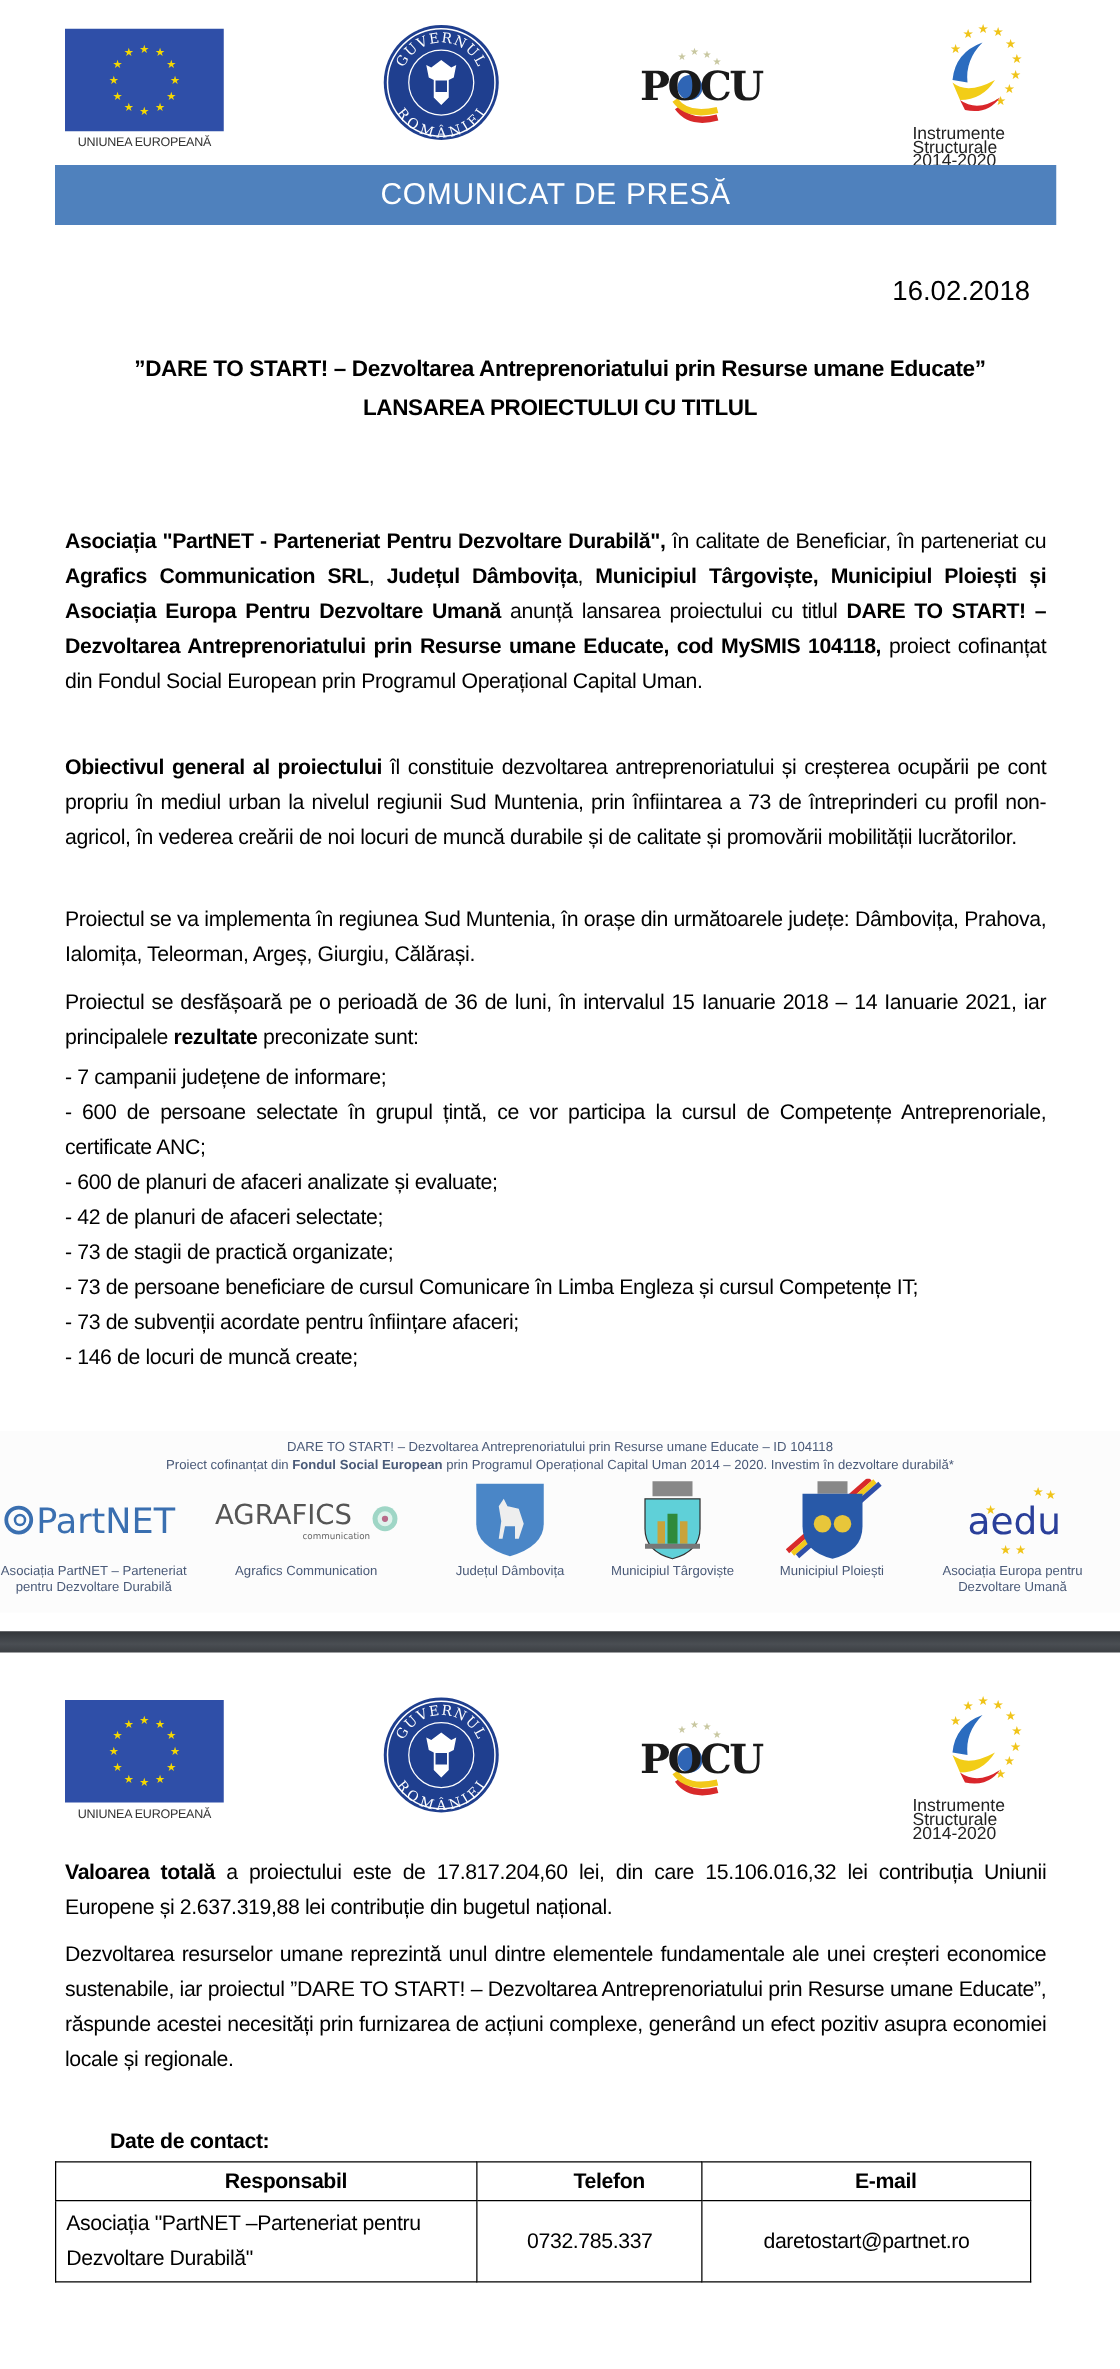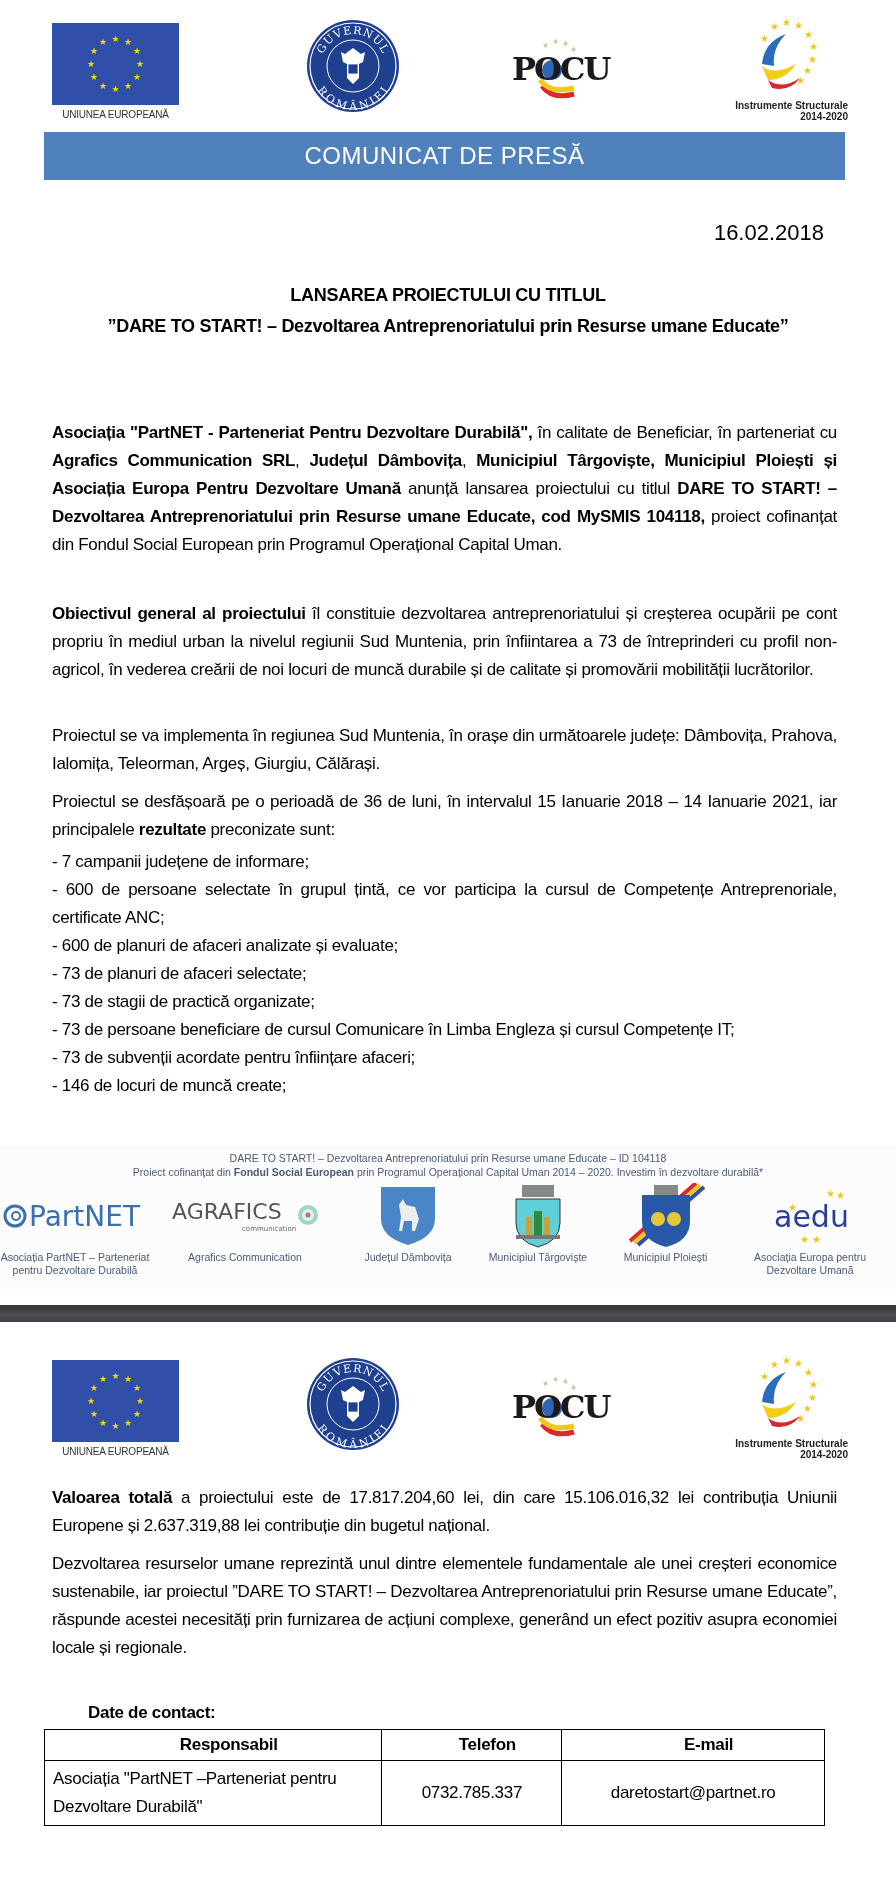--- a/index.html
+++ b/index.html
@@ -5,21 +5,21 @@
   html, body { margin:0; padding:0; background:#ffffff; }
   body { width:896px; height:1895px; position:relative; overflow:hidden; font-family:"Liberation Sans", sans-serif; color:#000; }
   .abs { position:absolute;margin-left:36px; }
   .logo-row { position:absolute; left:0; width:896px; height:130px; }
   .eu-flag { position:absolute; left:52px; width:127px; height:82px; background:#2f4fa8; }
   .eu-flag svg { width:100%; height:100%; }
   .eu-label { position:absolute; left:52px; width:127px; font-size:10px; text-align:center; color:#333; letter-spacing:-0.2px; }
   .gov-seal { position:absolute; left:305px; width:96px; height:96px; }
   .pocu-logo { position:absolute; left:512px; width:110px; height:70px; }
   .is-logo { position:absolute; left:730px; width:118px; }
-  .is-label { font-size:10px; font-weight:bold; text-align:right; line-height:11px; color:#222; }
+  .is-label { font-size:14px; font-weight:normal; text-align:left; line-height:11px; color:#222; }
   .banner { position:absolute; left:44px; top:132px; width:801px; height:48px; background:#4f81bd; color:#fff; font-size:24px; text-align:center; line-height:48px; letter-spacing:0.5px; }
   .doc-text { font-family:"Liberation Sans", sans-serif; font-size:17px; line-height:28px; text-align:justify; letter-spacing:-0.3px; }
   .date { position:absolute; right:72px; top:220px; font-size:22px; }
   .title { position:absolute; left:60px; width:776px; top:280px; text-align:center; font-weight:bold; font-size:18px; line-height:31px; letter-spacing:-0.3px; }
   .para { position:absolute; left:52px; width:785px; }
   b { font-weight:bold; }
   .result-item { display:block; text-align:justify; }
   .footer-band { position:absolute; left:0; top:1145px; width:896px; height:145px; background:#fcfcfc; }
   .footer-lines { position:absolute; left:0; width:896px; top:1151px; text-align:center; font-size:10.5px; line-height:14px; color:#4a5a78; }
   .partner { position:absolute; top:1185px; text-align:center; font-size:10.5px; line-height:13px; color:#4a5a78; }
@@ -105,43 +105,43 @@
     <div class="is-label">Instrumente Structurale</div>
     <div class="is-label">2014-2020</div>
   </div>
 </div>
 
 <div class="banner">COMUNICAT DE PRESĂ</div>
 
 <div class="date">16.02.2018</div>
 
 <div class="title">
+  <div>”DARE TO START! – Dezvoltarea Antreprenoriatului prin Resurse umane Educate”</div>
   <div>LANSAREA PROIECTULUI CU TITLUL</div>
-  <div>”DARE TO START! – Dezvoltarea Antreprenoriatului prin Resurse umane Educate”</div>
 </div>
 
 <div class="para doc-text" style="top:419px">
   <b>Asociația "PartNET - Parteneriat Pentru Dezvoltare Durabilă",</b><span> în calitate de Beneficiar, în parteneriat cu </span><b>Agrafics Communication SRL</b><span>, </span><b>Județul Dâmbovița</b><span>, </span><b>Municipiul Târgoviște, Municipiul Ploiești și Asociația Europa Pentru Dezvoltare Umană</b><span> anunță lansarea proiectului cu titlul </span><b>DARE TO START! – Dezvoltarea Antreprenoriatului prin Resurse umane Educate, cod MySMIS 104118,</b><span> proiect cofinanțat din Fondul Social European prin Programul Operațional Capital Uman.</span>
 </div>
 
 <div class="para doc-text" style="top:600px">
   <b>Obiectivul general al proiectului</b><span> îl constituie dezvoltarea antreprenoriatului și creșterea ocupării pe cont propriu în mediul urban la nivelul regiunii Sud Muntenia, prin înfiintarea a 73 de întreprinderi cu profil non-agricol, în vederea creării de noi locuri de muncă durabile și de calitate și promovării mobilității lucrătorilor.</span>
 </div>
 
 <div class="para doc-text" style="top:722px">Proiectul se va implementa în regiunea Sud Muntenia, în orașe din următoarele județe: Dâmbovița, Prahova, Ialomița, Teleorman, Argeș, Giurgiu, Călărași.</div>
 
 <div class="para doc-text" style="top:788px">
   <span>Proiectul se desfășoară pe o perioadă de 36 de luni, în intervalul 15 Ianuarie 2018 – 14 Ianuarie 2021, iar principalele </span><b>rezultate</b><span> preconizate sunt:</span>
 </div>
 
 <div class="para doc-text" style="top:848px">
   <span class="result-item">-  7 campanii județene de informare;</span>
   <span class="result-item">- 600 de persoane selectate în grupul țintă, ce vor participa la cursul de Competențe Antreprenoriale, certificate ANC;</span>
   <span class="result-item">-  600 de planuri de afaceri analizate și evaluate;</span>
-  <span class="result-item">-  73 de planuri de afaceri selectate;</span>
+  <span class="result-item">-  42 de planuri de afaceri selectate;</span>
   <span class="result-item">-  73 de stagii de practică organizate;</span>
   <span class="result-item">-  73 de persoane beneficiare de cursul Comunicare în Limba Engleza și cursul Competențe IT;</span>
   <span class="result-item">-  73 de subvenții acordate pentru înființare afaceri;</span>
   <span class="result-item">-  146 de locuri de muncă create;</span>
 </div>
 
 <div class="footer-band"></div>
 <div class="footer-lines">
   <div>DARE TO START! – Dezvoltarea Antreprenoriatului prin Resurse umane Educate – ID 104118</div>
   <div><span>Proiect cofinanțat din </span><b>Fondul Social European</b><span> prin Programul Operațional Capital Uman 2014 – 2020. Investim în dezvoltare durabilă*</span></div>

